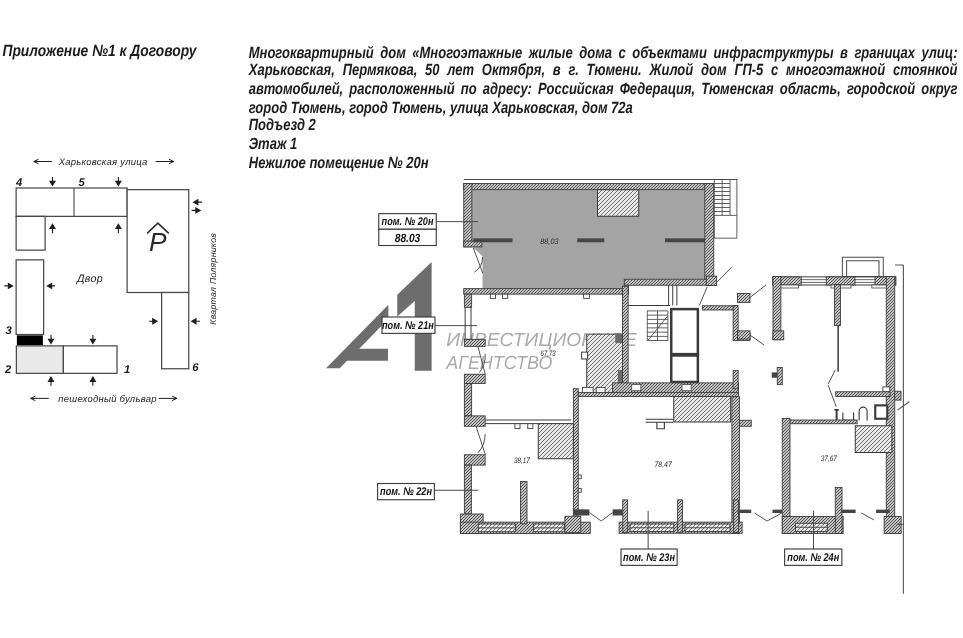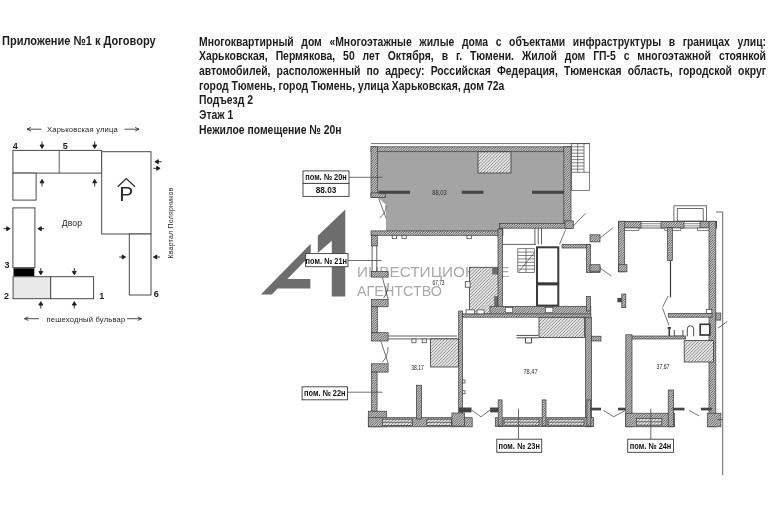--- a/index.html
+++ b/index.html
@@ -1,17 +1,17 @@
 <!DOCTYPE html>
 <html><head>
 <meta charset="utf-8">
 <style>
 html,body{margin:0;padding:0;background:#ffffff;}
 #page{position:relative;width:770px;height:510px;overflow:hidden;background:#ffffff;
-  font-family:"Liberation Sans",sans-serif;}
+  font-family:"Liberation Sans",sans-serif;font-style:italic;}
 .hdr{position:absolute;left:2px;top:33.6px;font-size:13px;font-weight:bold;color:#1c1c1c;
   white-space:nowrap;transform:scaleX(0.85);transform-origin:0 0;line-height:14.7px;}
 #para{position:absolute;left:199px;top:34.6px;width:708.75px;transform:scaleX(0.80);
   transform-origin:0 0;font-size:13px;font-weight:bold;color:#1c1c1c;line-height:14.7px;}
 #para .j{text-align:justify;text-align-last:justify;}
 #para .n{text-align:left;}
 svg{position:absolute;left:0;top:0;}
 </style>
 </head>
 <body>

